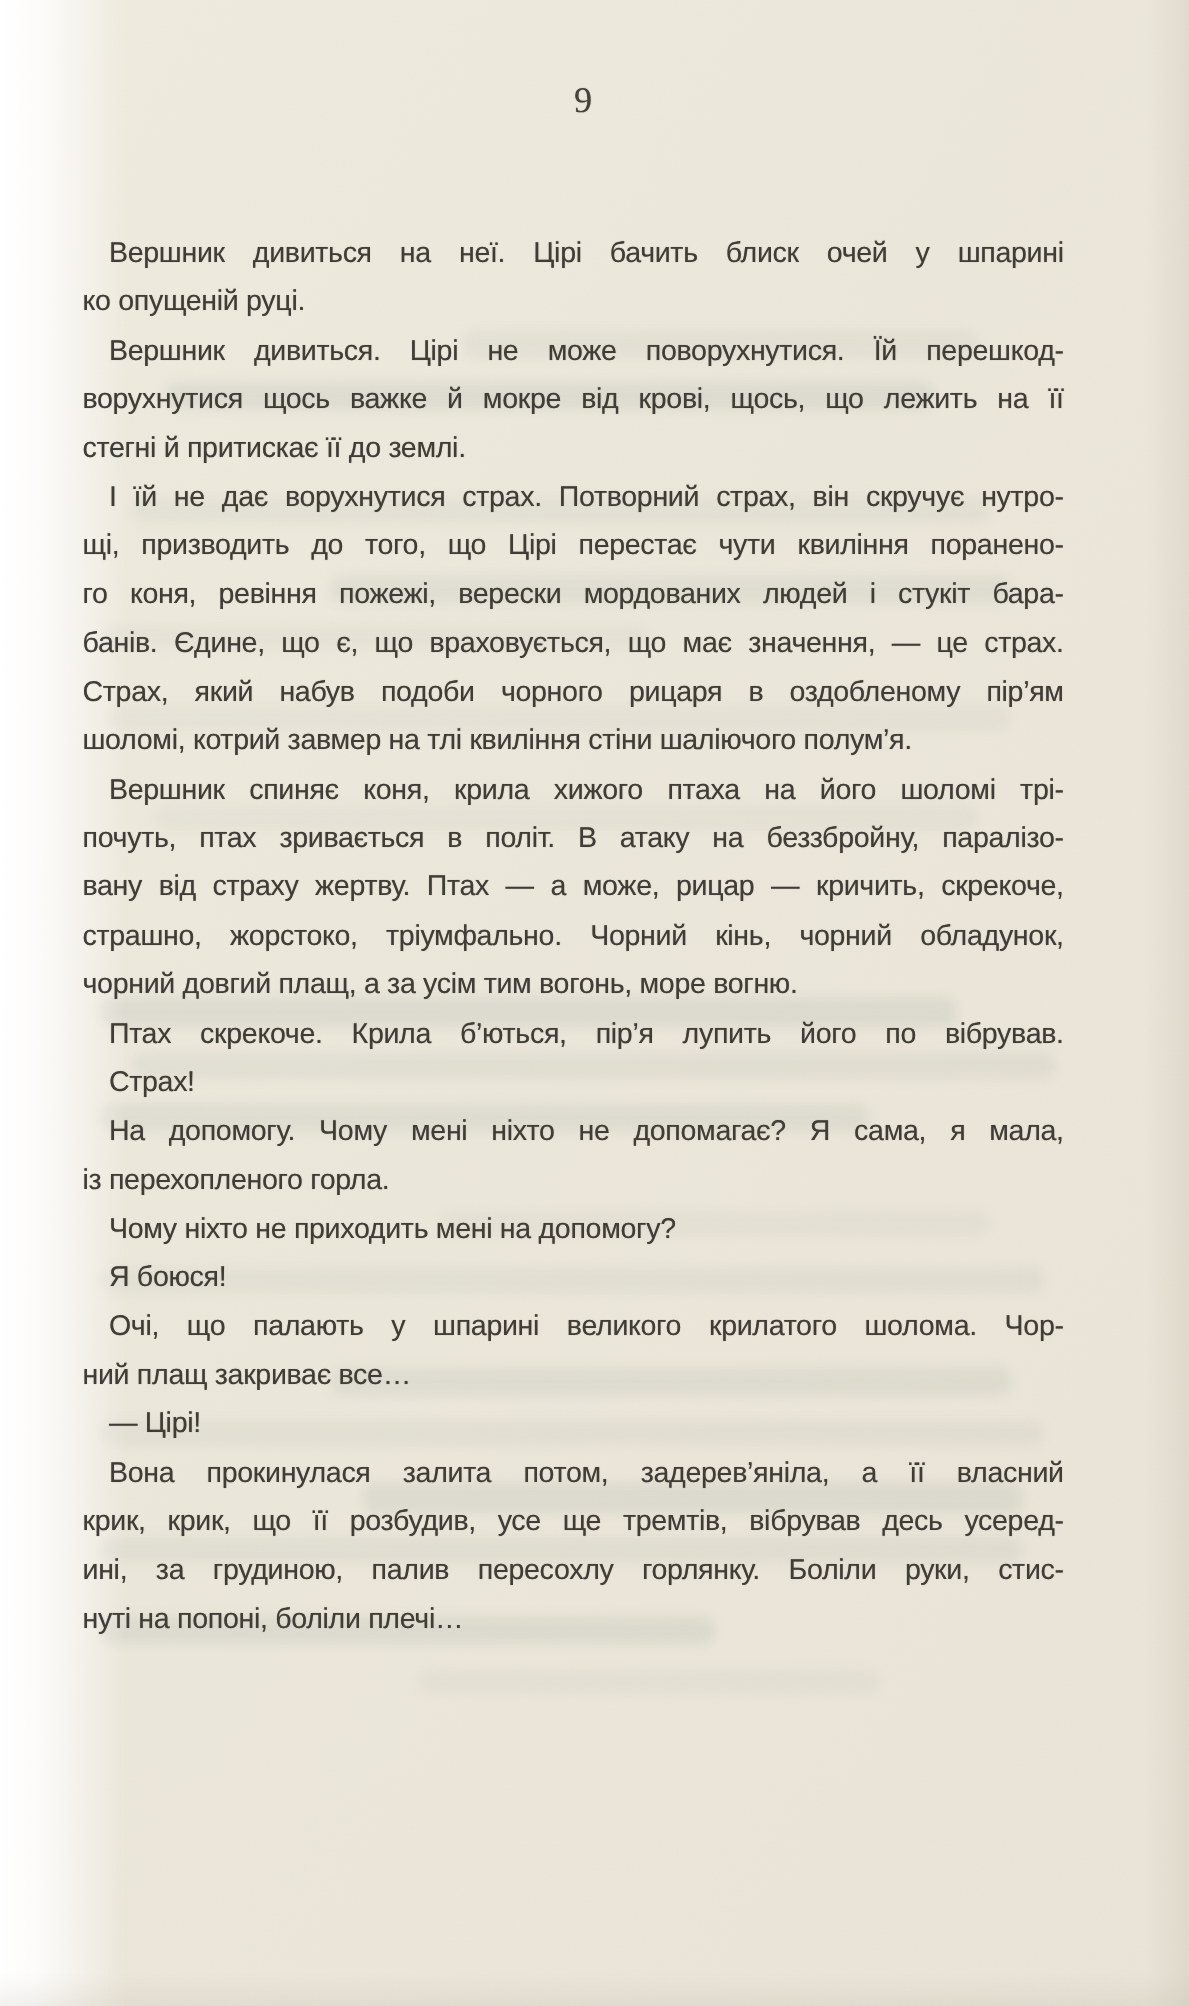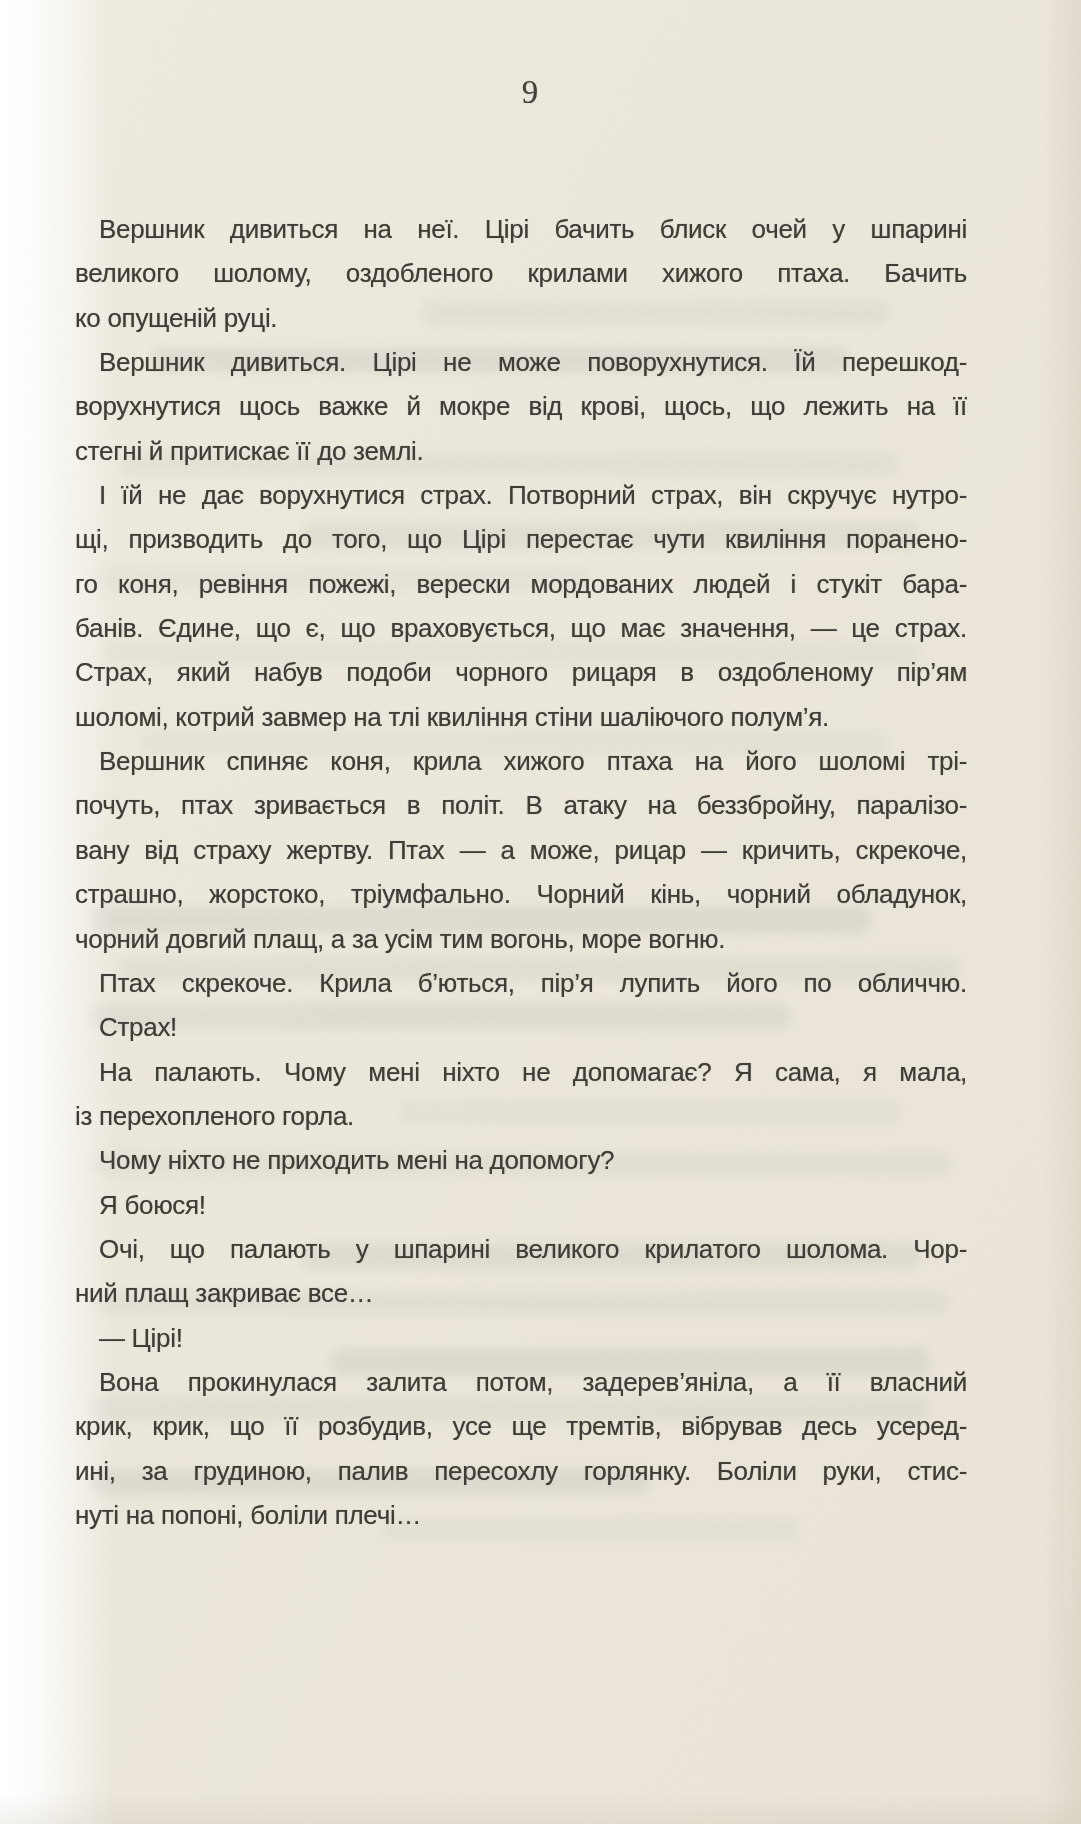--- a/index.html
+++ b/index.html
@@ -106,39 +106,38 @@
     </div>
 
   <div class="edge-left"></div>
   <div class="edge-right"></div>
   <div class="edge-bottom"></div>
 
   <div class="page-number">9</div>
 
   <div class="text-block" id="text-block">
       <div class="line indent">Вершник дивиться на неї. Цірі бачить блиск очей у шпарині</div>
-      <div class="line">великого шолому, оздобленого крилами хижого птаха. Бачить</div>
       <div class="line last">ко опущеній руці.</div>
       <div class="line indent">Вершник дивиться. Цірі не може поворухнутися. Їй перешкод-</div>
       <div class="line">ворухнутися щось важке й мокре від крові, щось, що лежить на її</div>
       <div class="line last">стегні й притискає її до землі.</div>
       <div class="line indent">І їй не дає ворухнутися страх. Потворний страх, він скручує нутро-</div>
       <div class="line">щі, призводить до того, що Цірі перестає чути квиління поранено-</div>
       <div class="line">го коня, ревіння пожежі, верески мордованих людей і стукіт бара-</div>
       <div class="line">банів. Єдине, що є, що враховується, що має значення, — це страх.</div>
       <div class="line">Страх, який набув подоби чорного рицаря в оздобленому пір’ям</div>
       <div class="line last">шоломі, котрий завмер на тлі квиління стіни шаліючого полум’я.</div>
       <div class="line indent">Вершник спиняє коня, крила хижого птаха на його шоломі трі-</div>
       <div class="line">почуть, птах зривається в політ. В атаку на беззбройну, паралізо-</div>
       <div class="line">вану від страху жертву. Птах — а може, рицар — кричить, скрекоче,</div>
       <div class="line">страшно, жорстоко, тріумфально. Чорний кінь, чорний обладунок,</div>
       <div class="line last">чорний довгий плащ, а за усім тим вогонь, море вогню.</div>
-      <div class="line indent">Птах скрекоче. Крила б’ються, пір’я лупить його по обличчю.</div>
+      <div class="line indent">Птах скрекоче. Крила б’ються, пір’я лупить його по вібрував.</div>
       <div class="line indent last">Страх!</div>
-      <div class="line indent">На палають. Чому мені ніхто не допомагає? Я сама, я мала,</div>
+      <div class="line indent">На допомогу. Чому мені ніхто не допомагає? Я сама, я мала,</div>
       <div class="line last">із перехопленого горла.</div>
       <div class="line indent last">Чому ніхто не приходить мені на допомогу?</div>
       <div class="line indent last">Я боюся!</div>
       <div class="line indent">Очі, що палають у шпарині великого крилатого шолома. Чор-</div>
       <div class="line last">ний плащ закриває все…</div>
       <div class="line indent last">— Цірі!</div>
       <div class="line indent">Вона прокинулася залита потом, задерев’яніла, а її власний</div>
       <div class="line">крик, крик, що її розбудив, усе ще тремтів, вібрував десь усеред-</div>
       <div class="line">ині, за грудиною, палив пересохлу горлянку. Боліли руки, стис-</div>
       <div class="line last">нуті на попоні, боліли плечі…</div>

